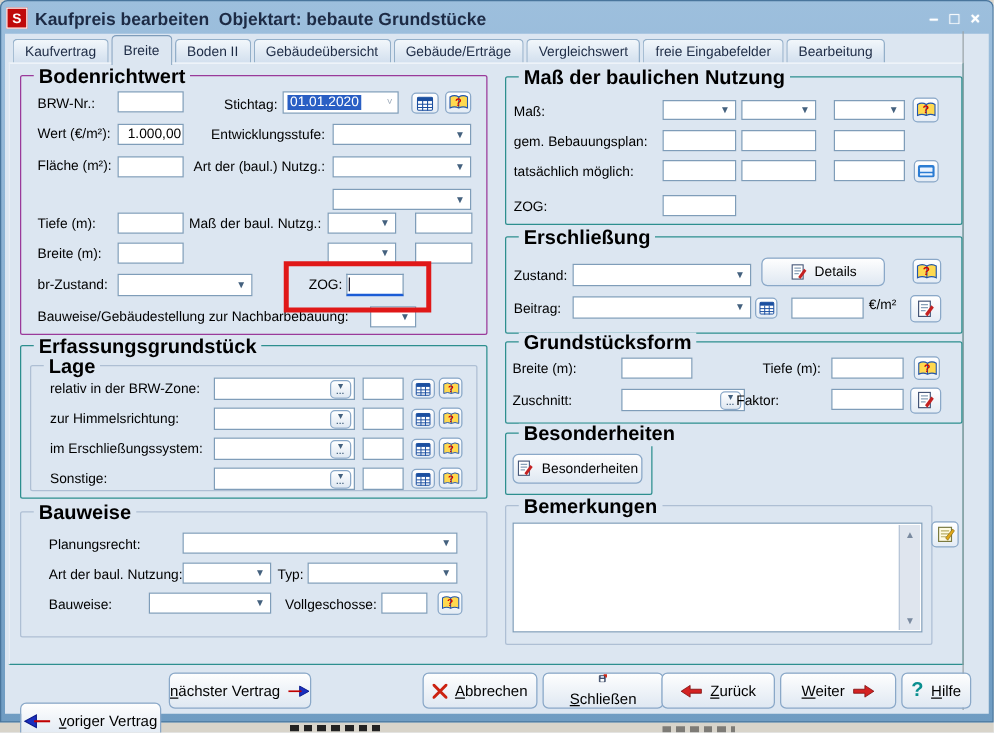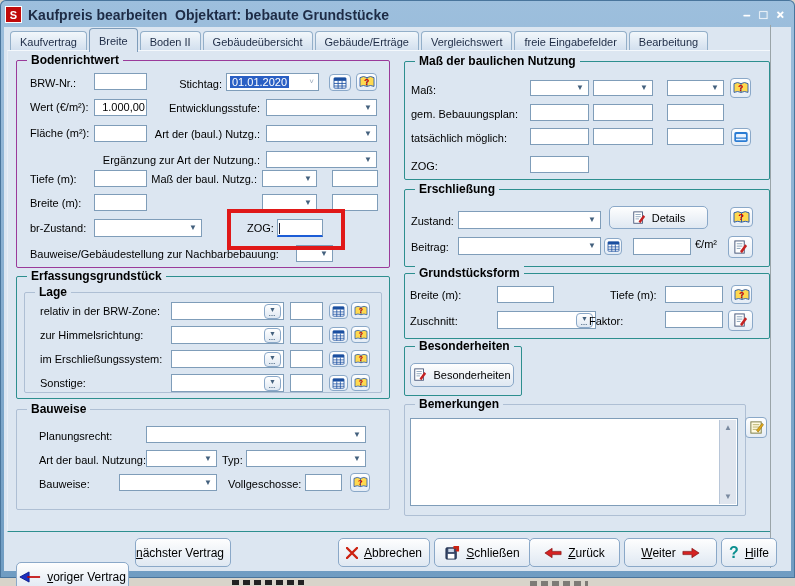--- a/index.html
+++ b/index.html
@@ -12,21 +12,21 @@
   .win-ctrls span{color:#fff;font-size:13px;font-weight:bold;line-height:15px;text-shadow:0 0 1px #fff;cursor:default;}
   .client{position:absolute;left:4px;top:27px;right:4px;bottom:7px;background:#dce6f1;}
   
   .tabstrip{position:absolute;left:6px;top:2px;right:2px;height:23px;display:flex;align-items:flex-end;gap:2px;}
   .tab{height:20px;padding:0 9px;display:flex;align-items:center;font-size:11px;color:#1d2b45;background:linear-gradient(#f2f7fb,#cfdded);border:1px solid #93afc9;border-bottom:none;border-radius:4px 4px 0 0;cursor:default;}
   .tab.active{height:23px;background:#dce6f1;font-weight:normal;border-color:#7e9cba;position:relative;z-index:2;}
   .panel{position:absolute;left:3px;top:23px;width:762px;height:480px;border:1px solid #e8eef6;border-right:1px solid #2d8f8f;border-bottom:1px solid #2d8f8f;border-top-color:#f4f8fc;background:#dce6f1;}
   .edge-line{position:absolute;top:25px;bottom:10px;left:770px;width:1px;background:#9aa4a8;}
   
   .grp{position:absolute;border:1px solid;border-radius:2px;}
-  .grp-title{position:absolute;top:-8px;left:10px;background:#dce6f1;padding:0 4px;font-weight:bold;font-size:12px;color:#000;white-space:nowrap;}
+  .grp-title{position:absolute;top:-8px;left:10px;background:#dce6f1;padding:0 4px;font-weight:bold;font-size:16px;color:#000;white-space:nowrap;}
   .b-purple{border-color:#9a3a9a;}
   .b-teal{border-color:#2d8f8f;}
   .b-lite{border-color:#aebfd4;}
   
   .lbl{position:absolute;font-size:11px;color:#000;white-space:nowrap;}
   .lbl-r{text-align:right;}
   .inp{position:absolute;background:#fff;border:1px solid #7f9db9;font-size:11px;padding:1px 1px;box-sizing:border-box;color:#000;}
   .inp.ralign{text-align:right;}
   .combo{position:absolute;background:#fff;border:1px solid #7f9db9;box-sizing:border-box;display:flex;align-items:center;font-size:11px;padding-left:3px;}
   .dd-arrow{margin-left:auto;margin-right:4px;font-size:8px;color:#44617e;line-height:1;}
@@ -117,21 +117,20 @@
         <span class="dd-arrow">▼</span>
       </span>
 
     <span class="lbl" style="left:30px;top:127px;">Fläche (m²):</span>
     <span class="inp" style="left:94px;top:125px;width:53px;height:17px;"></span>
     <span class="lbl lbl-r" style="left:120px;top:128px;width:140px;">Art der (baul.) Nutzg.:</span>
     <span class="combo" style="left:266px;top:125px;width:111px;height:17px;">
         <span class="dd-arrow">▼</span>
       </span>
 
-    <span class="lbl lbl-r" style="left:90px;top:154px;width:170px;">Ergänzung zur Art der Nutzung.:</span>
     <span class="combo" style="left:266px;top:151px;width:111px;height:17px;">
         <span class="dd-arrow">▼</span>
       </span>
 
     <span class="lbl" style="left:30px;top:173px;">Tiefe (m):</span>
     <span class="inp" style="left:94px;top:170px;width:53px;height:17px;"></span>
     <span class="lbl lbl-r" style="left:117px;top:173px;width:140px;">Maß der baul. Nutzg.:</span>
     <span class="combo" style="left:262px;top:170px;width:55px;height:17px;">
         <span class="dd-arrow">▼</span>
       </span>
@@ -430,34 +429,34 @@
         </svg>
     </span>
 
     <div class="btn" style="left:16px;top:538px;width:113px;margin-top:24px;">
       <svg width="22" height="12" viewBox="0 0 24 12">
           <path d="M11 0.5 L1 6 L11 11.5 Z" fill="#1b2fbf" stroke="#0a1a8a"></path>
           <rect x="9" y="5.1" width="14" height="1.8" fill="#c00000"></rect>
         </svg>
       <span class="txt-join"><span class="u-first">v</span><span>origer Vertrag</span></span>
     </div>
-    <div class="btn" style="left:135px;top:538px;width:96px;text-align:right;">
+    <div class="btn" style="left:135px;top:538px;width:114px;text-align:right;">
       <span class="txt-join"><span class="u-first">n</span><span>ächster Vertrag</span></span>
       <svg width="22" height="12" viewBox="0 0 24 12">
           <path d="M13 0.5 L23 6 L13 11.5 Z" fill="#1b2fbf" stroke="#0a1a8a"></path>
           <rect x="1" y="5.1" width="14" height="1.8" fill="#c00000"></rect>
         </svg>
     </div>
     <div class="btn" style="left:338px;top:538px;width:92px;">
       <svg width="12" height="12" viewBox="0 0 12 12">
           <path d="M1 1 L11 11 M11 1 L1 11" stroke="#cc2211" stroke-width="2.4" stroke-linecap="round"></path>
         </svg>
       <span class="txt-join"><span class="u-first">A</span><span>bbrechen</span></span>
     </div>
-    <div class="btn" style="left:434px;top:538px;width:97px;">
+    <div class="btn" style="left:434px;top:538px;width:97px;flex-direction:column;">
       <svg width="15" height="15" viewBox="0 0 16 16">
           <rect x="1" y="3" width="11" height="12" rx="1" fill="#3a4a6a" stroke="#1a2a4a"></rect>
           <rect x="3" y="9.5" width="7" height="5" fill="#fff"></rect>
           <rect x="3.5" y="4" width="6" height="3.5" fill="#cdd8e8"></rect>
           <path d="M9 1 L15 1 L15 7 L12.5 7 L12.5 4 L9 4 Z" fill="#cc2211"></path>
           <path d="M12.5 7 L10.5 5 L14.5 5 Z" fill="#cc2211"></path>
         </svg>
       <span class="txt-join"><span class="u-first">S</span><span>chließen</span></span>
     </div>
     <div class="btn" style="left:529px;top:538px;width:91px;">

